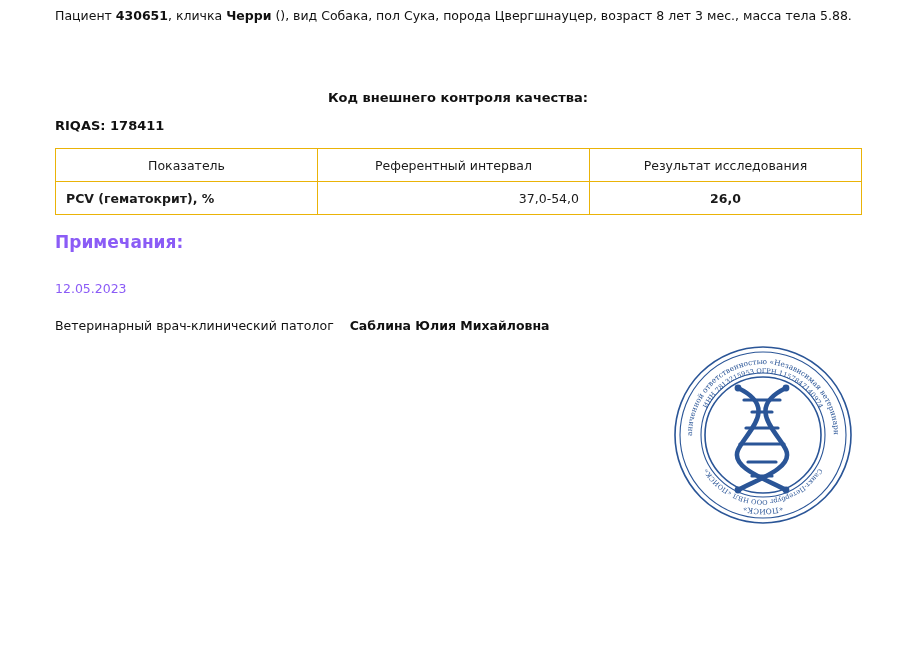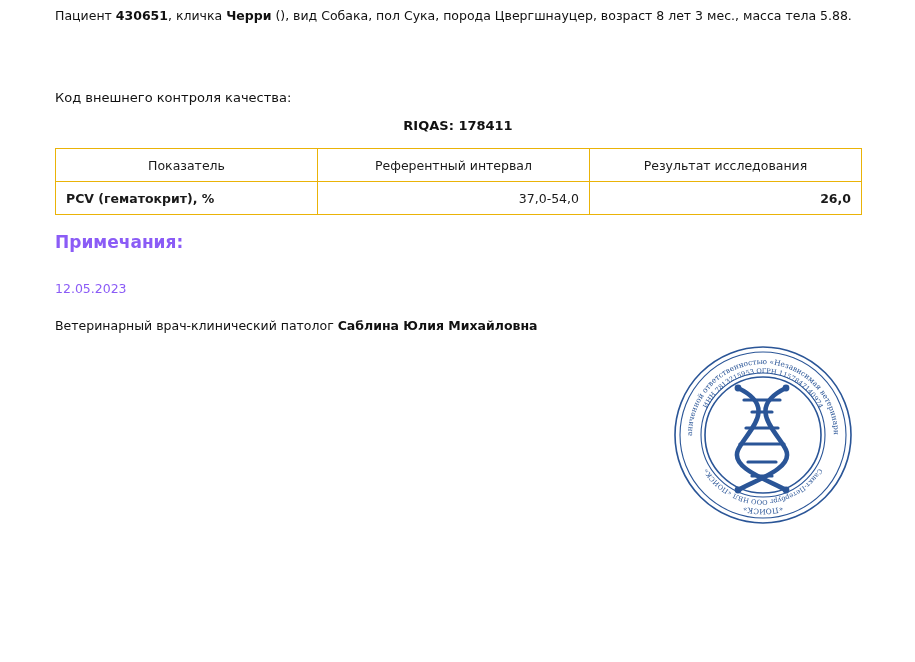--- a/index.html
+++ b/index.html
@@ -43,31 +43,31 @@
     font-size: 14.5px;
     font-weight: bold;
     color: #111;
   }
 
   .qc-label {
     position: absolute;
     left: 55px;
     top: 90px;
     width: 806px;
+    text-align: center;
+    font-size: 13px;
+    font-weight: bold;
+    color: #111;
+  }
+  .qc-value {
+    position: absolute;
+    left: 55px;
+    top: 118px;
+    width: 806px;
     text-align: left;
-    font-size: 13px;
-    font-weight: normal;
-    color: #111;
-  }
-  .qc-value {
-    position: absolute;
-    left: 55px;
-    top: 118px;
-    width: 806px;
-    text-align: center;
     font-size: 13px;
     font-weight: bold;
     color: #111;
   }
 
   table.results {
     position: absolute;
     left: 55px;
     top: 148px;
     width: 806px;
@@ -86,21 +86,21 @@
     text-align: center;
   }
   table.results td.metric {
     font-weight: bold;
     text-align: left;
   }
   table.results td.ref {
     text-align: right;
   }
   table.results td.res {
-    text-align: right;
+    text-align: center;
     font-weight: bold;
   }
   col.c1 { width: 262px; }
   col.c2 { width: 272px; }
   col.c3 { width: 272px; }
 
   .notes {
     position: absolute;
     left: 55px;
     top: 232px;
@@ -115,21 +115,21 @@
     font-size: 12.5px;
     color: #8b5cf6;
   }
   .signature {
     position: absolute;
     left: 55px;
     top: 318px;
     font-size: 12.5px;
     color: #111;
   }
-  .signature b { font-weight: bold; }
+  .signature b { font-weight: bold; margin-left: 12px; }
 
   .stamp {
     position: absolute;
     left: 668px;
     top: 340px;
     width: 190px;
     height: 190px;
   }
   .stamp svg { display: block; }
 </style>

